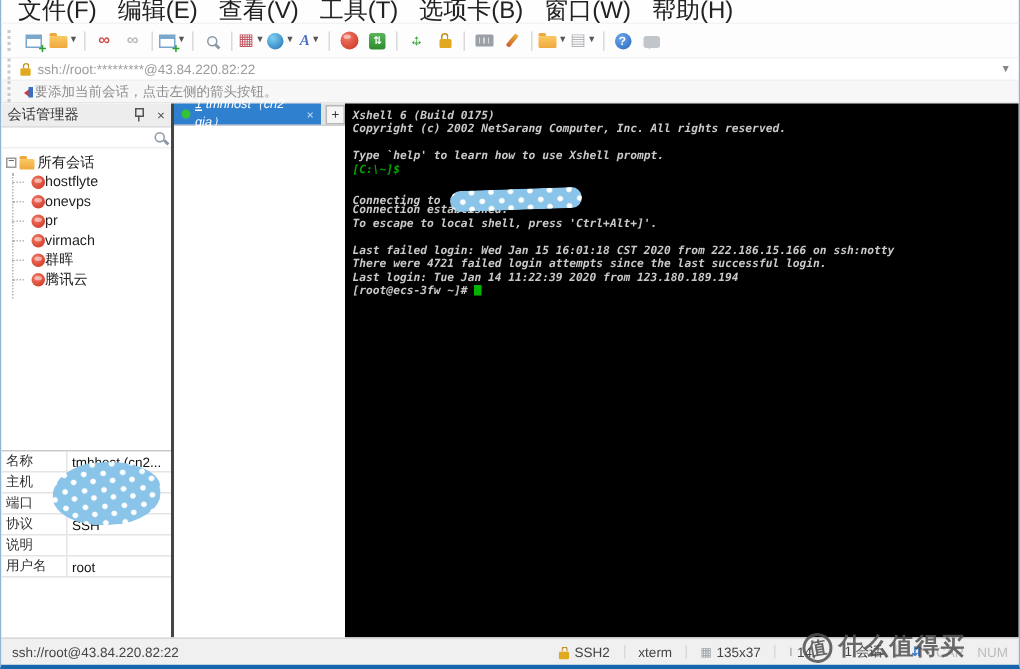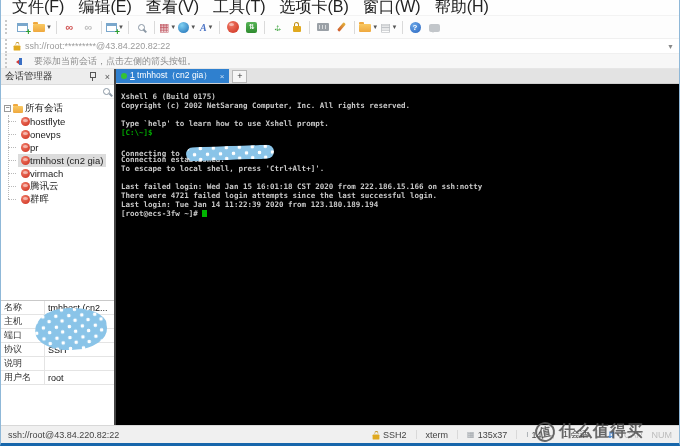--- a/index.html
+++ b/index.html
@@ -21,21 +21,21 @@
   .grip{width:2px;height:14px;border-left:2px dotted #c9c9c9;margin:0 4px 0 2px;}
   .tb-btn{height:18px;min-width:17px;display:flex;align-items:center;justify-content:center;margin:0 1px;}
   .tb-sep{width:1px;height:13px;background:#dadada;margin:0 3px;}
   .tb-caret{font-size:6px;color:#555;margin-left:1px;}
   
   .addressbar{height:14px;flex:0 0 14px;background:#fff;display:flex;align-items:center;padding-left:2px;border-bottom:1px solid #f0f0f0;}
   .address-text{font-size:9px;color:#9b9b9b;margin-left:4px;flex:1;white-space:nowrap;}
   .address-caret{font-size:7px;color:#888;margin-right:5px;}
   
   .noticebar{height:14px;flex:0 0 14px;background:#f7f7f7;display:flex;align-items:center;padding-left:2px;border-bottom:1px solid #e6e6e6;}
-  .notice-text{font-size:9px;color:#8d8d8d;margin-left:11px;text-align:center;}
+  .notice-text{font-size:9px;color:#8d8d8d;margin-left:0;text-align:center;}
   
   .main{flex:1;display:flex;min-height:0;}
   .sidepanel{width:113px;flex:0 0 113px;background:#fff;border-right:2px solid #454545;display:flex;flex-direction:column;min-height:0;}
   .sp-header{height:15px;flex:0 0 15px;background:#ededed;display:flex;align-items:center;padding:0 4px;border-bottom:1px solid #dcdcdc;}
   .sp-title{flex:1;font-size:9.5px;color:#333;}
   .sp-close{font-size:9px;color:#555;margin-left:5px;}
   .sp-search{height:13px;flex:0 0 13px;display:flex;align-items:center;justify-content:flex-end;padding-right:4px;border-bottom:1px solid #f0f0f0;}
   .sp-tree{position:relative;padding-top:3px;font-size:9.5px;color:#222;}
   .sp-tree::before{content:'';position:absolute;left:7px;top:16px;height:84px;border-left:1px dotted #b8b8b8;}
   .tree-root{display:flex;align-items:center;height:13px;padding-left:3px;gap:2px;}
@@ -51,29 +51,29 @@
   .prop-label{width:40px;flex:0 0 40px;padding-left:3px;color:#333;border-right:1px solid #e4e4e4;display:flex;align-items:center;}
   .prop-value{flex:1;padding-left:3px;color:#111;display:flex;align-items:center;white-space:nowrap;overflow:hidden;}
   .props-tail{height:40px;}
   .blob{background:#8ac4e8;
         background-image:radial-gradient(circle,#fff 1.6px,rgba(255,255,255,0) 2.1px),
                          radial-gradient(circle,#fff 1.6px,rgba(255,255,255,0) 2.1px);
         background-size:13px 11px,13px 11px;background-position:2px 2px,8px 7px;}
   .props-blob{position:absolute;left:34px;top:7px;width:72px;height:42px;z-index:5;
               border-radius:45% 55% 48% 52%/55% 45% 50% 50%;transform:rotate(-3deg);}
   
-  .termwrap{flex:1;display:flex;flex-direction:column;min-width:0;min-height:0;}
+  .termwrap{flex:1;display:flex;flex-direction:row;min-width:0;min-height:0;font-style:italic;}
   .tabbar{height:14px;flex:0 0 14px;background:#e3e3e3;display:flex;align-items:center;border-bottom:1px solid #cfcfcf;}
   .tab{height:14px;background:#2f80cf;color:#fff;display:flex;align-items:center;padding:0 5px;font-size:8.5px;gap:3px;min-width:86px;}
   .tab-dot{width:6px;height:6px;border-radius:50%;background:#35c235;flex:0 0 6px;}
   .tab-index{text-decoration:underline;}
   .tab-close{color:#cfe2f4;font-size:8px;margin-left:5px;}
   .newtab{width:13px;height:11px;background:#f6f6f6;border:1px solid #b8b8b8;margin-left:3px;display:flex;align-items:center;justify-content:center;font-size:9px;color:#333;}
   .terminal{flex:1;background:#000;color:#c9c9c9;font-family:"DejaVu Sans Mono","Liberation Mono",monospace;
-            font-size:7.5px;line-height:9px;font-weight:bold;padding:8px 0 0 5px;overflow:hidden;}
+            font-size:7.5px;line-height:9px;font-weight:bold;padding:3px 0 0 5px;overflow:hidden;}
   .t-line{height:9px;white-space:pre;}
   .t-green{color:#00a800;}
   .t-cursor{display:inline-block;width:4.5px;height:7.5px;background:#00b400;vertical-align:-1px;}
   .t-blob{display:inline-block;width:88px;height:14px;border-radius:8px;vertical-align:-4px;margin-left:2px;transform:rotate(-2deg);}
   
   .statusbar{height:17px;flex:0 0 17px;background:#f0f0f0;border-top:1px solid #d8d8d8;display:flex;align-items:center;
              font-size:9px;color:#444;padding:0 7px;}
   .sb-left{flex:1;white-space:nowrap;}
   .sb-right{display:flex;align-items:center;}
   .sb-item{display:flex;align-items:center;gap:3px;margin-left:9px;}
@@ -252,42 +252,36 @@
               <span class="i-ball xs"></span>
               <span>onevps</span>
             </span>
           </div>
           <div class="tree-item">
             <span class="ti-inner">
               <span class="i-ball xs"></span>
               <span>pr</span>
             </span>
           </div>
-          <div class="tree-item selected">
-            <span class="ti-inner">
-              <span class="i-ball xs"></span>
-              <span>tmhhost (cn2 gia)</span>
-            </span>
-          </div>
           <div class="tree-item">
             <span class="ti-inner">
               <span class="i-ball xs"></span>
               <span>virmach</span>
             </span>
           </div>
           <div class="tree-item">
             <span class="ti-inner">
               <span class="i-ball xs"></span>
+              <span>群晖</span>
+            </span>
+          </div>
+          <div class="tree-item">
+            <span class="ti-inner">
+              <span class="i-ball xs"></span>
               <span>腾讯云</span>
-            </span>
-          </div>
-          <div class="tree-item">
-            <span class="ti-inner">
-              <span class="i-ball xs"></span>
-              <span>群晖</span>
             </span>
           </div>
         </div>
       <div class="sp-spacer"></div>
       <div class="props">
 
         <div class="prop-row">
             <span class="prop-label">名称</span>
             <span class="prop-value">tmhhost (cn2...</span>
           </div>

